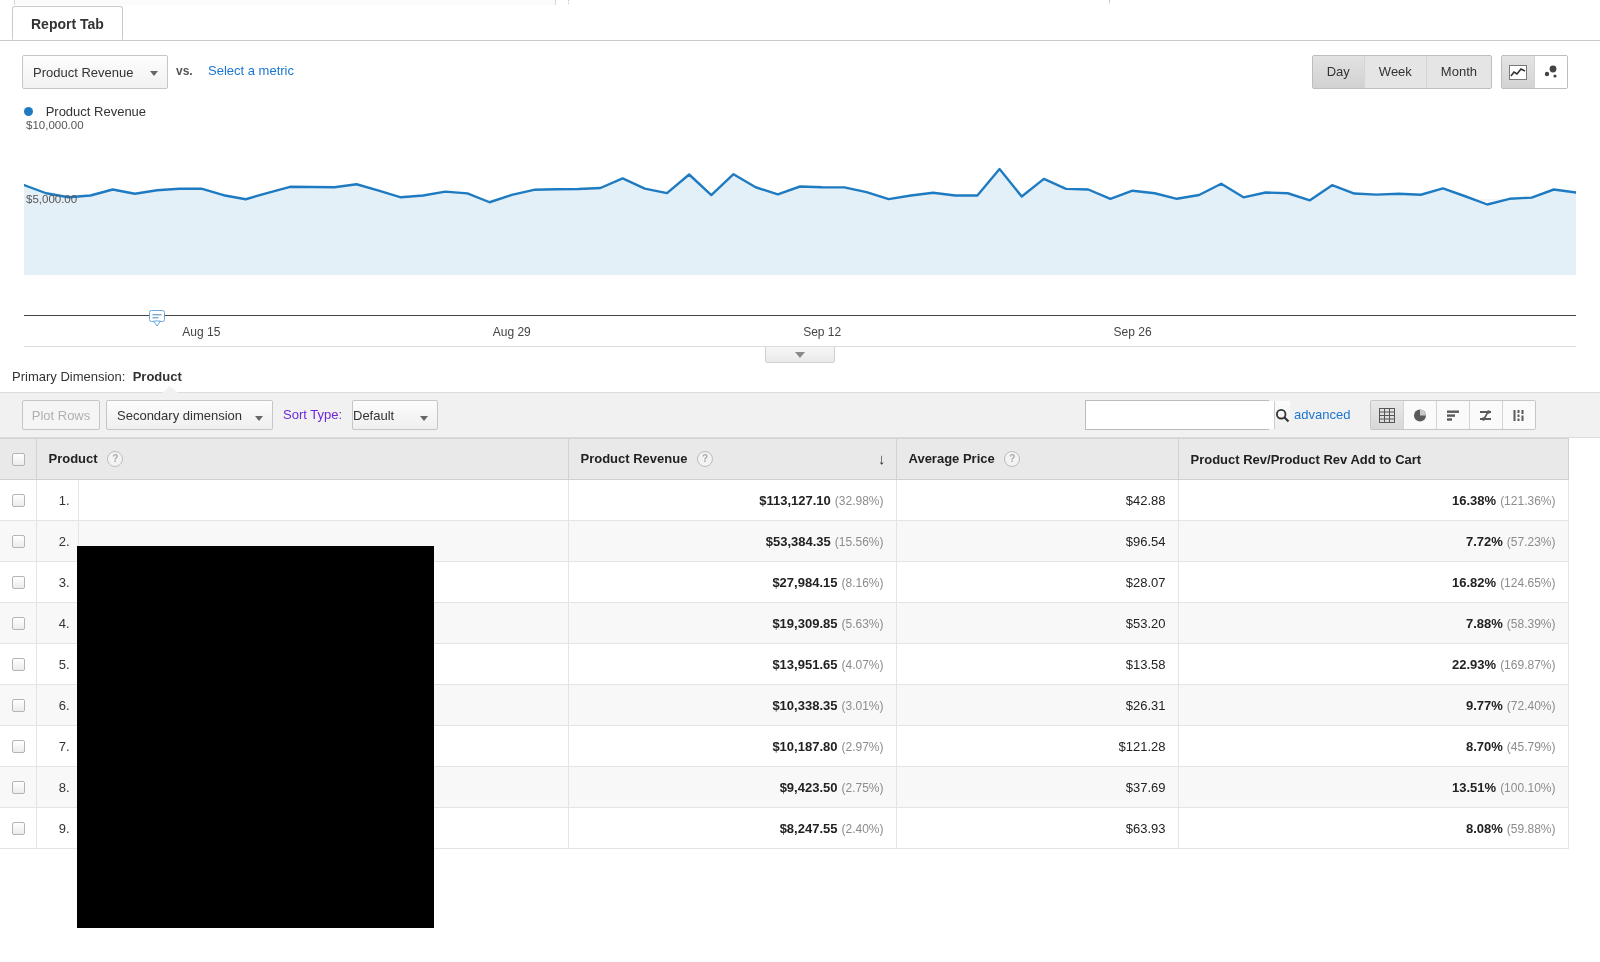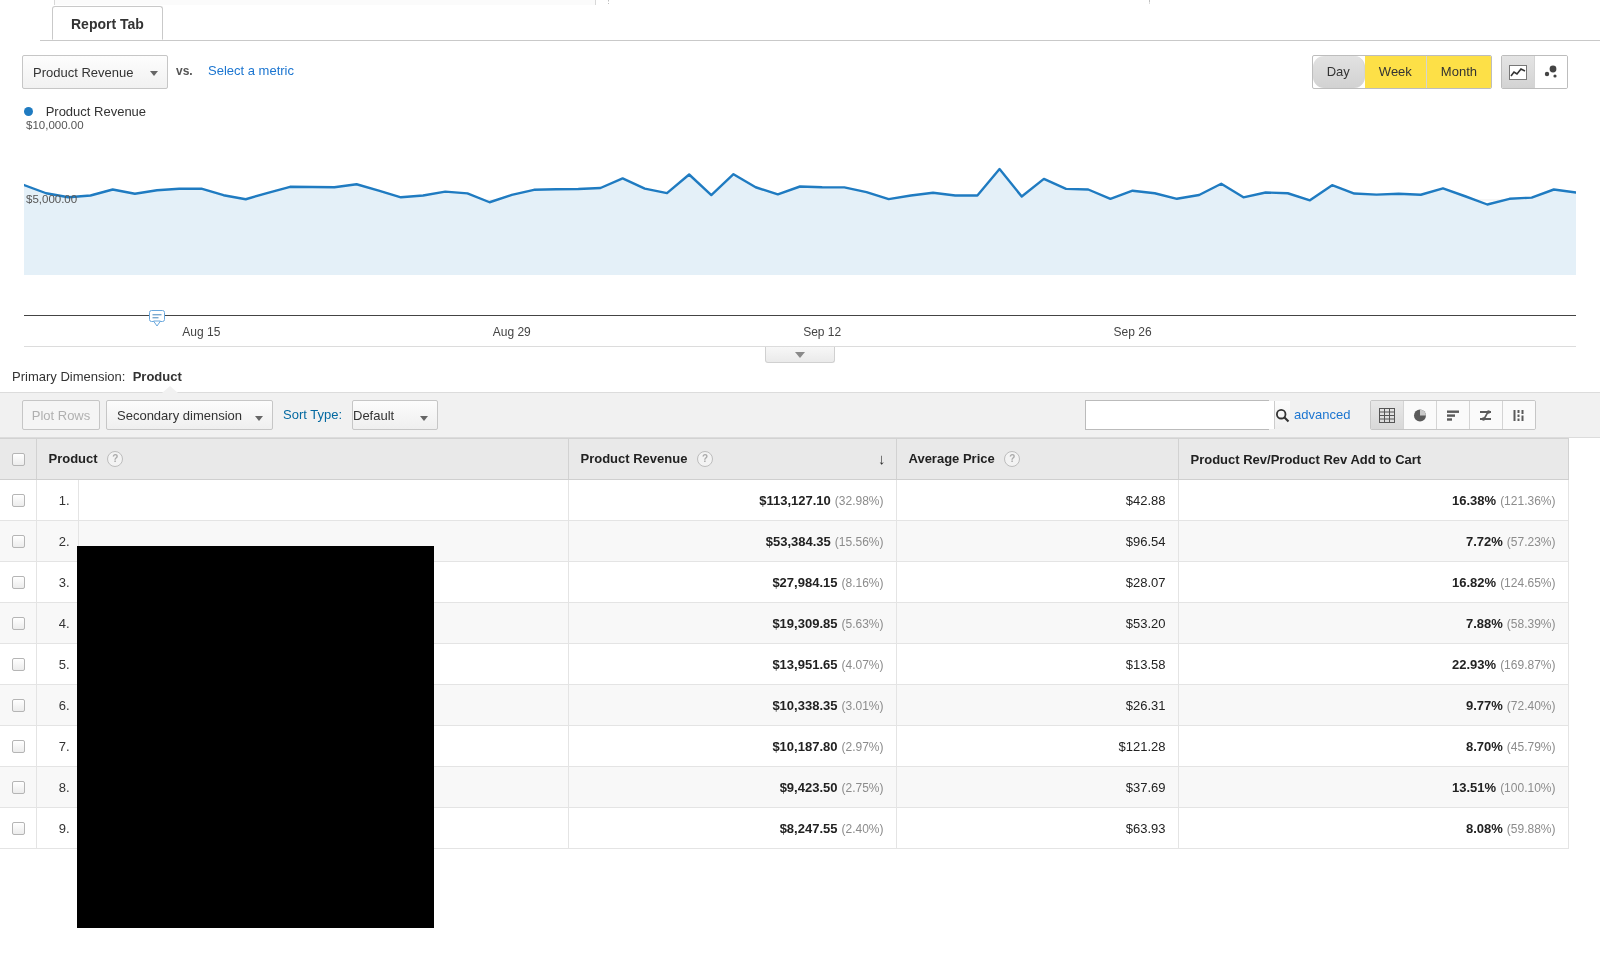--- a/index.html
+++ b/index.html
@@ -14,21 +14,20 @@
     overflow: hidden;
     position: relative;
   }
 
   
   .tabstrip {
     position: relative;
     height: 40px;
     border-bottom: 1px solid #c9c9c9;
     background: #fff;
-    margin-left: 40px;
   }
   .ghost-box {
     position: absolute;
     top: -12px; left: 14px;
     width: 540px; height: 16px;
     border: 1px solid #d8d8d8;
     border-bottom: none;
     border-radius: 3px 3px 0 0;
     background: #fbfbfb;
   }
@@ -106,25 +105,25 @@
     border-radius: 2px;
     overflow: hidden;
     background: #fff;
   }
   .seg {
     padding: 8px 14px 0 14px;
     height: 32px;
     box-sizing: border-box;
     font-size: 13px;
     color: #333;
-    background: #fde047;
+    background: #e5e5e5;
     border-right: 1px solid #d4d4d4;
   }
   .seg:last-child { border-right: none; }
-  .seg.active { background: linear-gradient(#e2e2e2,#d2d2d2); font-weight: normal; border-radius: 11px; }
+  .seg.active { background: linear-gradient(#e2e2e2,#d2d2d2); font-weight: normal; }
 
   .icon-group {
     position: absolute;
     right: 32px; top: 14px;
     display: flex;
     border: 1px solid #bdbdbd;
     border-radius: 2px;
     overflow: hidden;
     background: #fff;
   }
@@ -252,21 +251,21 @@
     background: linear-gradient(#fcfcfc,#efefef);
     font-size: 13px;
     color: #333;
     height: 30px;
     padding-top: 7px;
   }
   .btn.disabled { color: #b0b0b0; background: #f5f5f5; }
   #plot-rows { left: 22px; top: 7px; width: 78px; text-align: center; }
   #secondary-dim { left: 106px; top: 7px; width: 167px; padding-left: 10px; }
   #sort-type-label {
-    position: absolute; left: 283px; top: 14px; font-size: 13px; color: #0369a1;
+    position: absolute; left: 283px; top: 14px; font-size: 13px; color: #6d28d9;
   }
   #sort-type { left: 352px; top: 7px; width: 86px; }
 
   .search-box {
     position: absolute;
     left: 1085px; top: 7px;
     width: 184px; height: 30px;
     box-sizing: border-box;
     border: 1px solid #bbb;
     background: #fff;

